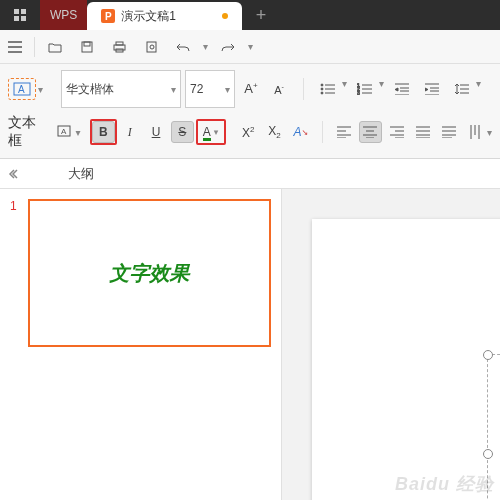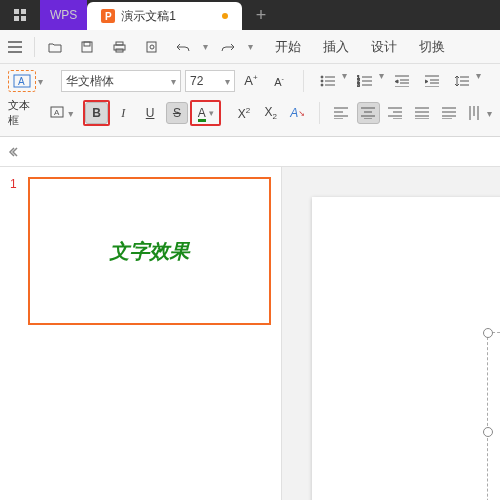--- a/index.html
+++ b/index.html
@@ -2,21 +2,21 @@
 <html><head>
 <meta charset="utf-8">
 <style>
 * { box-sizing: border-box; margin: 0; padding: 0; font-family: "Microsoft YaHei", sans-serif; }
 body { width: 500px; height: 500px; overflow: hidden; background: #fff; position: relative; }
 
 
 .titlebar { display: flex; align-items: stretch; height: 30px; background: #2d2d2d; color: #ccc; font-size: 12px; }
 .titlebar .logo { width: 40px; display: flex; align-items: center; justify-content: center; background: #2d2d2d; }
 .titlebar .logo svg { fill: #ccc; }
-.titlebar .wps { display: flex; align-items: center; padding: 0 10px; background: #6d28d9; }
+.titlebar .wps { display: flex; align-items: center; padding: 0 10px; background: #7f1d1d; }
 .titlebar .tab { display: flex; align-items: center; background: #fff; color: #333; padding: 0 14px; border-top-left-radius: 6px; border-top-right-radius: 6px; margin-top: 2px; gap: 6px; position: relative; }
 .titlebar .tab .p-icon { width: 14px; height: 14px; background: #f46a24; border-radius: 2px; color: #fff; font-size: 10px; display: flex; align-items: center; justify-content: center; font-weight: bold; }
 .titlebar .tab .dot { width: 6px; height: 6px; background: #f59e0b; border-radius: 50%; margin-left: 40px; }
 .titlebar .newtab { width: 38px; display: flex; align-items: center; justify-content: center; color: #999; font-size: 18px; }
 
 
 .menubar { display: flex; align-items: center; height: 34px; background: #f7f7f7; border-bottom: 1px solid #e0e0e0; font-size: 13px; color: #444; }
 .menubar .ham { width: 30px; display: flex; align-items: center; justify-content: center; }
 .menubar .file { display: flex; align-items: center; gap: 2px; padding: 0 8px; }
 .menubar .file svg { margin-left: 2px; }
@@ -26,24 +26,24 @@
 .menubar .tabs { display: flex; align-items: center; gap: 6px; margin-left: 10px; }
 .menubar .tabs .mtab { padding: 4px 8px; border-radius: 3px; }
 
 
 .ribbon { background: #f7f7f7; border-bottom: 1px solid #d8d8d8; padding: 6px 8px 8px 8px; display: flex; flex-direction: column; gap: 6px; font-size: 12px; color: #444; }
 .ribbon-row { display: flex; align-items: center; gap: 4px; }
 .r-btn { width: 24px; height: 22px; display: inline-flex; align-items: center; justify-content: center; border-radius: 3px; border: 1px solid transparent; position: relative; }
 .r-btn.active { background: #d8d8d8; border-color: #bbb; }
 .r-btn.boxed { border: 1px dashed #f08030; }
 .hl { position: absolute; border: 2px solid #e03030; border-radius: 2px; pointer-events: none; }
-.font-sel { height: 22px; border: 1px solid #ccc; background: #fff; display: inline-flex; align-items: center; padding: 0 4px; font-size: 12px; gap: 4px; }
+.font-sel { height: 38px; border: 1px solid #ccc; background: #fff; display: inline-flex; align-items: center; padding: 0 4px; font-size: 12px; gap: 4px; }
 .font-sel.sz { width: 50px; gap: 20px; }
 .font-sel .dd { color: #888; font-size: 10px; }
-.txt-label { font-size: 11px; color: #333; margin-right: 4px; display: inline-flex; align-items: center; }
+.txt-label { font-size: 14px; color: #333; margin-right: 4px; display: inline-flex; align-items: center; }
 .vline2 { width: 1px; height: 40px; background: #e0e0e0; margin: 0 8px; }
 .rgroup { display: flex; flex-direction: column; gap: 6px;}
 
 
 .work { display: flex; height: calc(500px - 30px - 34px - 76px); }
 .panelhdr { display: flex; align-items: center; height: 30px; border-bottom: 1px solid #e0e0e0; font-size: 13px; color: #444; }
 .panelhdr .collapse { width: 26px; display: flex; align-items: center; justify-content: center; color: #888; }
 .panelhdr .ptab { padding: 3px 12px; border-radius: 10px; }
 .panelhdr .ptab.sel { background: #7a7a7a; color: #fff; margin-left: 8px; }
 .panelhdr .ptab.unsel { margin-left: 30px; }
@@ -122,26 +122,20 @@
           <path d="M4 2L1 5l3 3M1 5h8a4 4 0 0 1 4 4"></path>
         </svg>
       </span>
     <span style="color:#888;font-size:10px">▾</span>
     <span class="r-btn">
         <svg width="14" height="10" viewBox="0 0 14 10" fill="none" stroke="#555">
           <path d="M10 2l3 3-3 3M13 5H5a4 4 0 0 0-4 4"></path>
         </svg>
       </span>
     <span style="color:#888;font-size:10px">▾</span>
-  </div>
-  <div class="tabs">
-    <div class="mtab">开始</div>
-    <div class="mtab">插入</div>
-    <div class="mtab">设计</div>
-    <div class="mtab">切换</div>
   </div>
 </div>
 
 <div class="ribbon">
   <div class="ribbon-row">
     <span class="r-btn boxed" style="width:28px;height:22px">
       <svg width="18" height="14" viewBox="0 0 18 14" fill="none">
           <rect x="1" y="1" width="16" height="12" stroke="#3a7ad0"></rect>
           <text x="5" y="11" font-size="10" fill="#3a7ad0">A</text>
         </svg>
@@ -284,20 +278,21 @@
     <span style="color:#888;font-size:10px;margin-left:-4px">▾</span>
   </div>
 </div>
 
 <div class="panelhdr">
   <div class="collapse">
     <svg width="10" height="10" viewBox="0 0 10 10" fill="none" stroke="#888" stroke-width="1.5">
         <path d="M6 1L2 5l4 4M9 1L5 5l4 4"></path>
       </svg>
   </div>
+  <div class="ptab unsel">大纲</div>
 </div>
 
 <div class="work">
   <div class="slides-pane">
     <div class="thumbs">
       <div class="thumb-wrap">
         <div class="thumb-num">1</div>
         <div class="thumb">
           <span class="tx">文字效果</span>
         </div>
@@ -309,13 +304,14 @@
       <div class="selbox">
         <div class="handle tl"></div>
         <div class="handle ml"></div>
 
       </div>
     </div>
   </div>
 </div>
 
 <div class="watermark">
+  <span>Baidu 经验</span>
 </div>
 
 </body></html>

